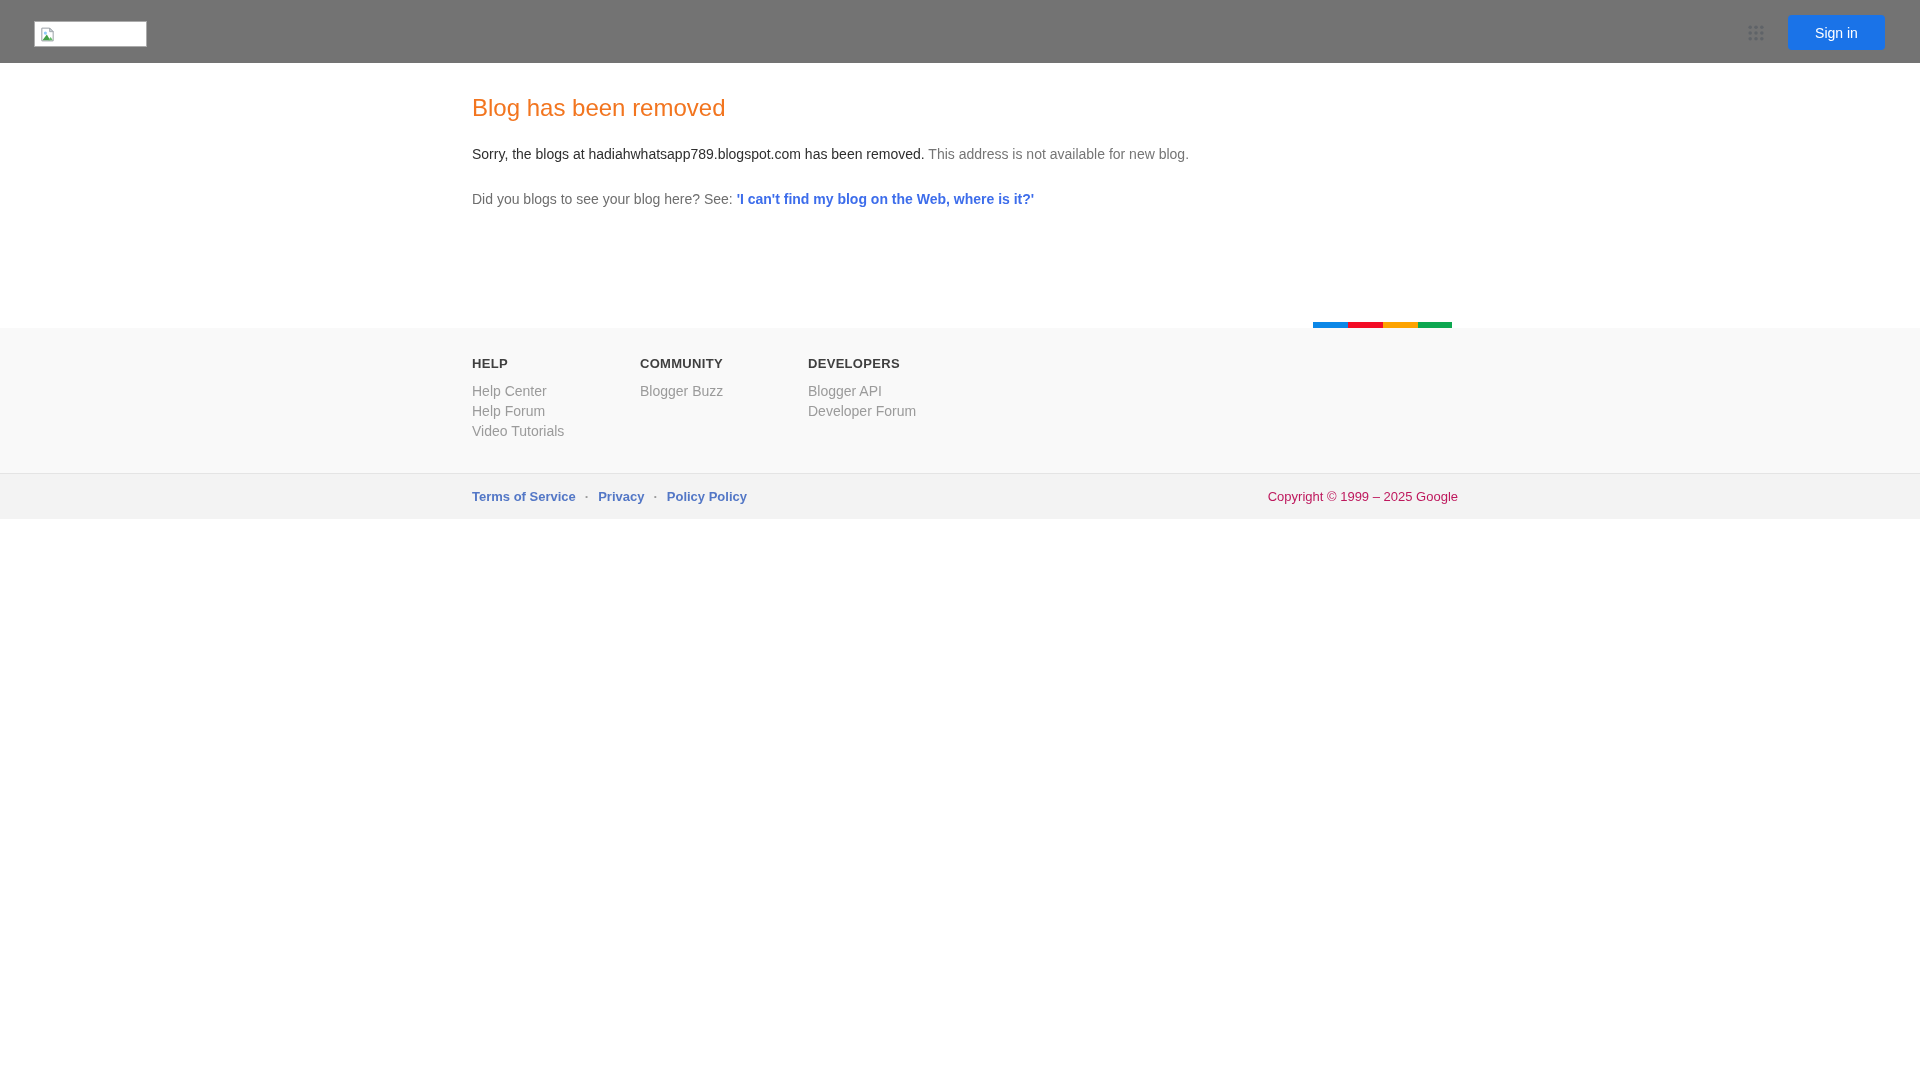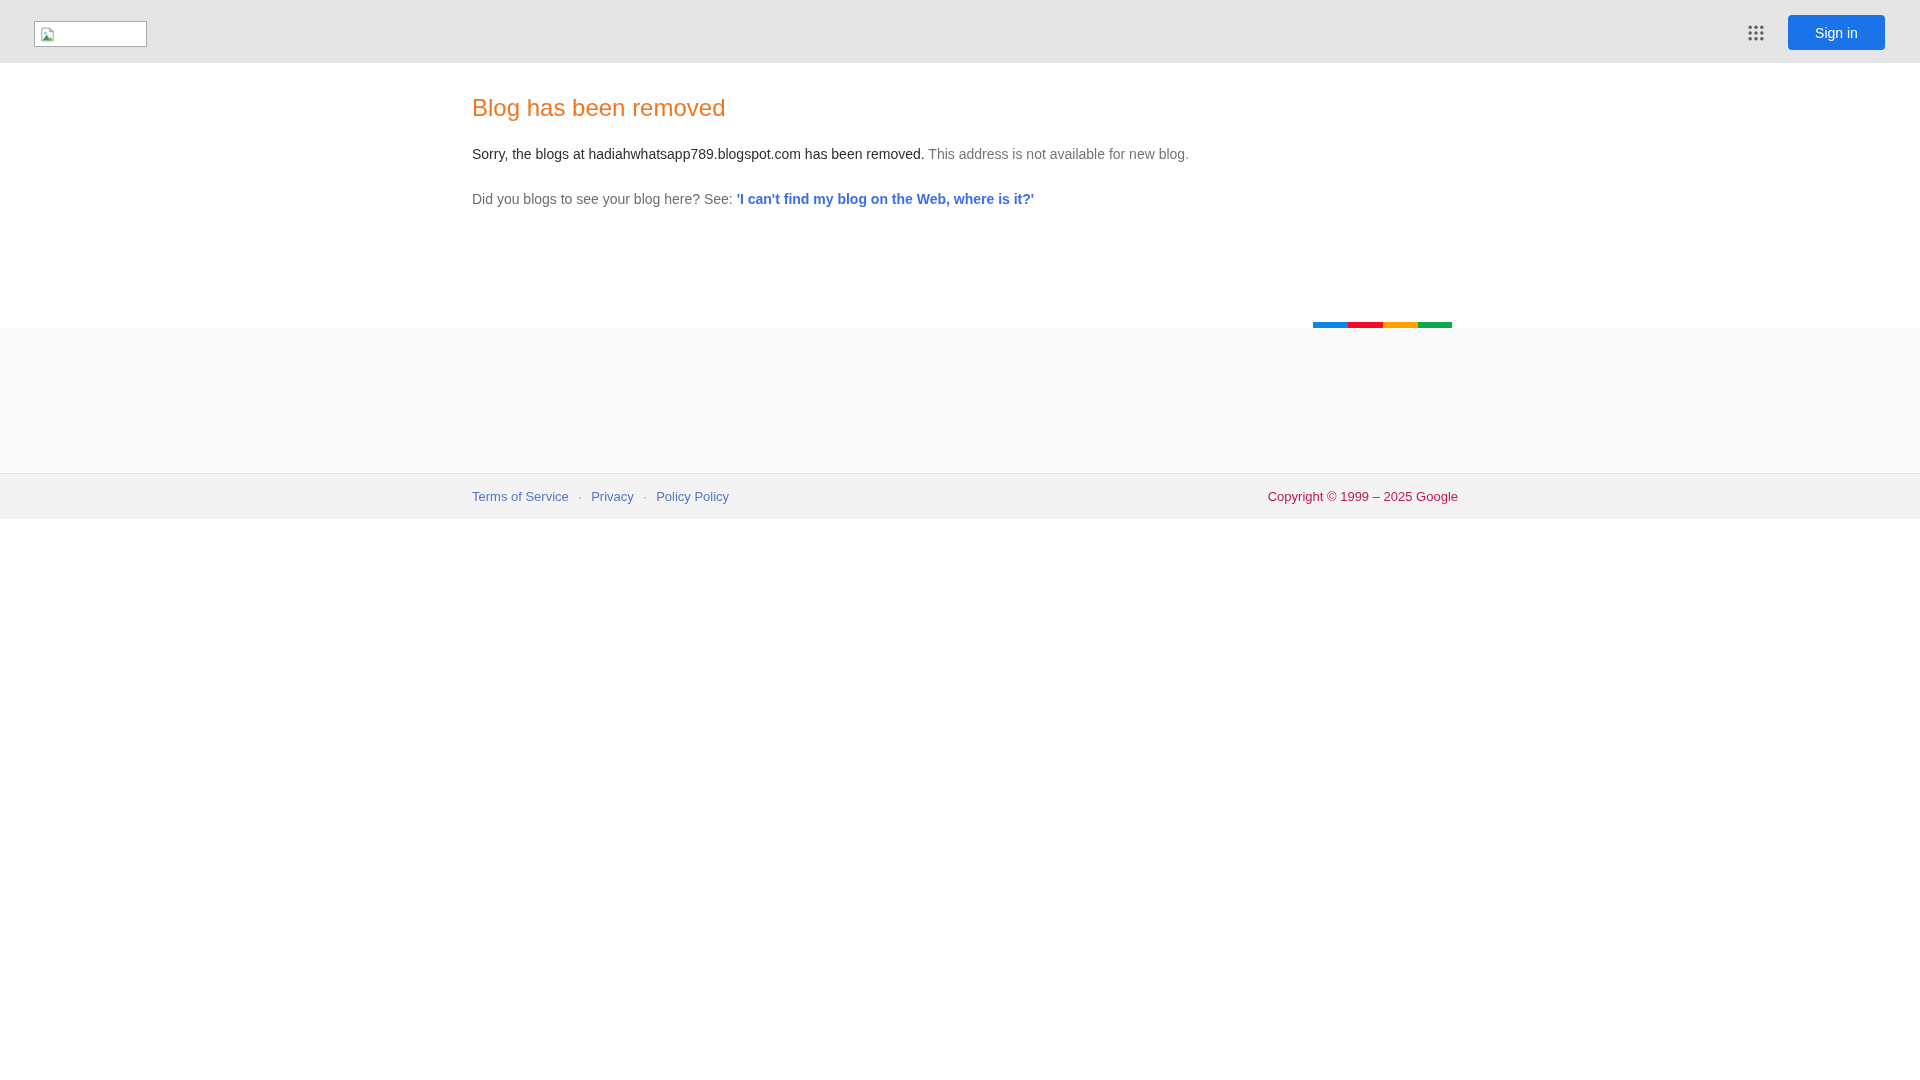--- a/index.html
+++ b/index.html
@@ -8,21 +8,21 @@
     font-family: "Liberation Sans", "DejaVu Sans", sans-serif;
     background: #ffffff;
     position: relative;
     overflow: hidden;
   }
 
   
   .header {
     position: absolute; top: 0; left: 0;
     width: 1920px; height: 63px;
-    background: #e5e5e5;
+    background: #737373;
   }
   .logo-box {
     position: absolute; left: 34px; top: 21px;
     width: 113px; height: 26px;
     background: #ffffff;
     border: 1px solid #ababab;
     display: flex; align-items: center;
     padding-left: 4px;
   }
   .caret {
@@ -110,21 +110,21 @@
     position: absolute; top: 473px; left: 0;
     width: 1920px; height: 46px;
     background: #f3f3f3;
     border-top: 1px solid #e4e4e4;
   }
   .bottombar .container {
     height: 100%;
     display: flex; align-items: center; justify-content: space-between;
     font-size: 13px;
   }
-  .legal-links { display: flex; align-items: flex-start; }
+  .legal-links { display: flex; align-items: flex-start; font-weight: bold; }
   a.legal-link {
     color: var(--footer-link-blue, #5377c6);
     text-decoration: none; cursor: pointer;
   }
   .legal-sep { color: #9b9b9b; margin: 0 9px; }
   .copyright { color: #be185d; }
 </style>
 </head>
 <body>
 
@@ -167,20 +167,39 @@
   </div>
 </div>
 
 <div class="footer">
   <div class="stripe">
     <div style="background: rgb(11, 135, 231);"></div>
     <div style="background: rgb(243, 12, 37);"></div>
     <div style="background: rgb(253, 163, 0);"></div>
     <div style="background: rgb(13, 167, 80);"></div>
   </div>
+  <div class="container">
+    <div class="footer-cols">
+      <div class="footer-col">
+        <div class="footer-col-heading">HELP</div>
+        <a class="footer-link">Help Center</a>
+        <a class="footer-link">Help Forum</a>
+        <a class="footer-link">Video Tutorials</a>
+      </div>
+      <div class="footer-col">
+        <div class="footer-col-heading">COMMUNITY</div>
+        <a class="footer-link">Blogger Buzz</a>
+      </div>
+      <div class="footer-col">
+        <div class="footer-col-heading">DEVELOPERS</div>
+        <a class="footer-link">Blogger API</a>
+        <a class="footer-link">Developer Forum</a>
+      </div>
+    </div>
+  </div>
 </div>
 
 <div class="bottombar">
   <div class="container">
     <div class="legal-links">
       <a class="legal-link">Terms of Service</a>
       <span class="legal-sep">·</span>
       <a class="legal-link">Privacy</a>
       <span class="legal-sep">·</span>
       <a class="legal-link">Policy Policy</a>

